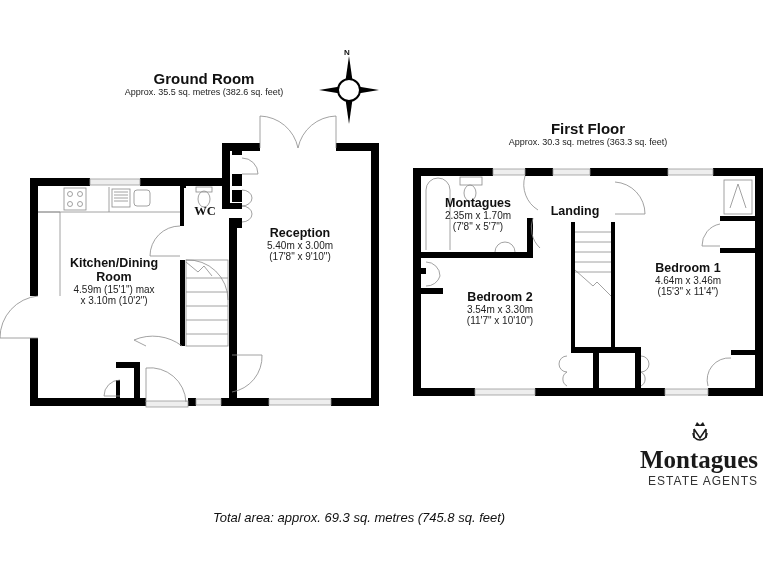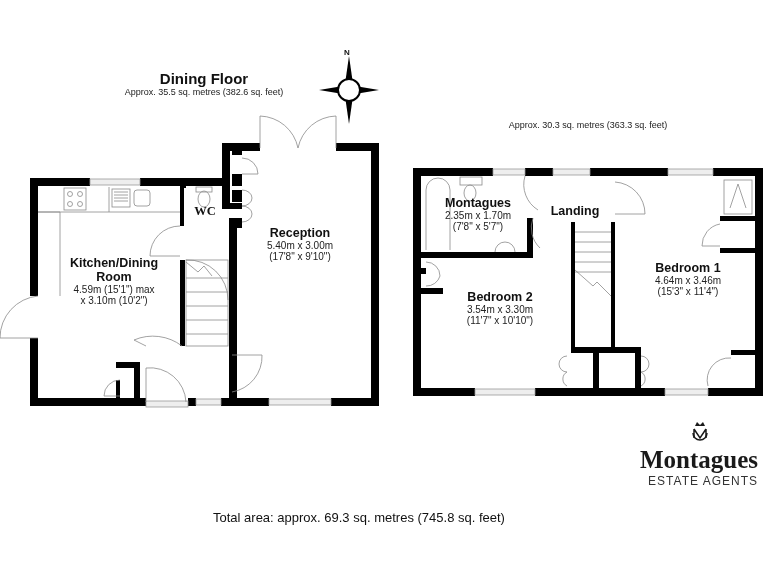--- a/index.html
+++ b/index.html
@@ -6,21 +6,21 @@
   body { width: 768px; height: 576px; position: relative; overflow: hidden; font-family: "Liberation Sans", sans-serif; color: #111; }
   .abs { position: absolute; }
   .floor-title { font-weight: bold; font-size: 15px; text-align: center; white-space: nowrap; }
   .floor-sub { font-size: 9px; text-align: center; white-space: nowrap; color: #222; }
   .room-name { font-weight: bold; font-size: 12.5px; text-align: center; line-height: 14px; white-space: nowrap; }
   .room-dim { font-size: 10px; text-align: center; line-height: 11px; white-space: nowrap; color: #222; }
   .label-block { position: absolute; transform: translateX(-50%); text-align: center; }
   svg.plan { position: absolute; left: 0; top: 0; }
   .brand-name { font-family: "Liberation Serif", serif; font-weight: bold; font-size: 25px; color: #1a1a1a; text-align: center; white-space: nowrap; }
   .brand-sub { font-size: 12px; letter-spacing: 1px; color: #333; text-align: right; white-space: nowrap; }
-  .total { font-size: 13px; color: #111; white-space: nowrap; }
+  .total { font-size: 13px; color: #111; white-space: nowrap; font-style: italic; }
 </style>
 </head>
 <body>
 
 <svg class="plan" width="768" height="576" viewBox="0 0 768 576" xmlns="http://www.w3.org/2000/svg">
 
   <g>
 
     <g fill="#000">
 
@@ -214,25 +214,26 @@
   </g>
 
   <g transform="translate(700,430)" fill="none" stroke="#1a1a1a" stroke-width="1.5">
     <path d="M-5,-4 L-3,-8 L0,-5 L3,-8 L5,-4 Z" fill="#1a1a1a" stroke="none"></path>
     <path d="M-6,-1 L-6,8 M-6,-1 L0,8 L6,-1 M6,-1 L6,8"></path>
     <path d="M-7,3 A7,7 0 0,0 7,3"></path>
   </g>
 </svg>
 
 <div class="label-block" style="left:204px; top:70px;">
-  <div class="floor-title">Dining Floor</div>
+  <div class="floor-title">Ground Room</div>
   <div class="floor-sub">Approx. 35.5 sq. metres (382.6 sq. feet)</div>
 </div>
 
 <div class="label-block" style="left:588px; top:120px;">
+  <div class="floor-title">First Floor</div>
   <div class="floor-sub">Approx. 30.3 sq. metres (363.3 sq. feet)</div>
 </div>
 
 <div class="abs" style="left:344px; top:48px; font-size:8px; font-weight:bold;">N</div>
 
 <div class="label-block" style="left:114px; top:256px;">
   <div class="room-name">Kitchen/Dining</div>
   <div class="room-name">Room</div>
   <div class="room-dim">4.59m (15'1") max</div>
   <div class="room-dim">x 3.10m (10'2")</div>

